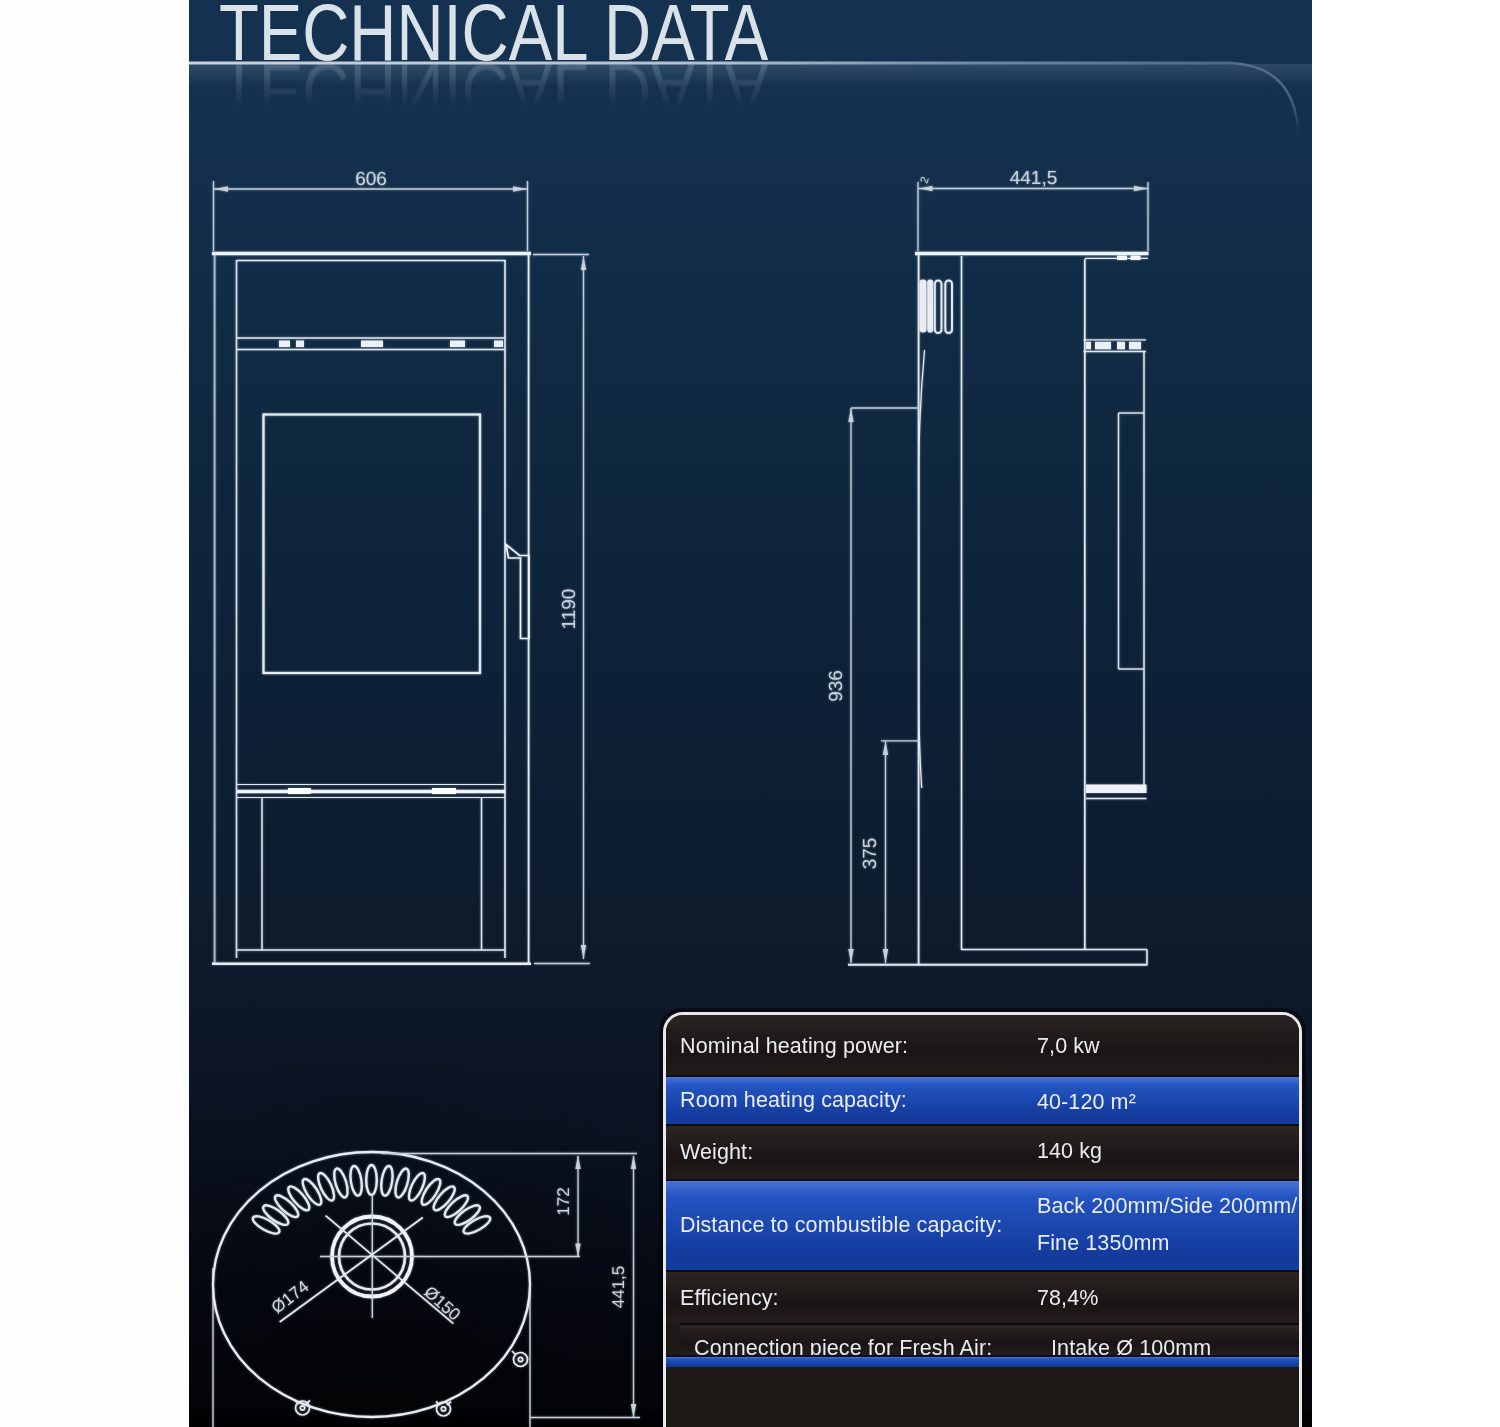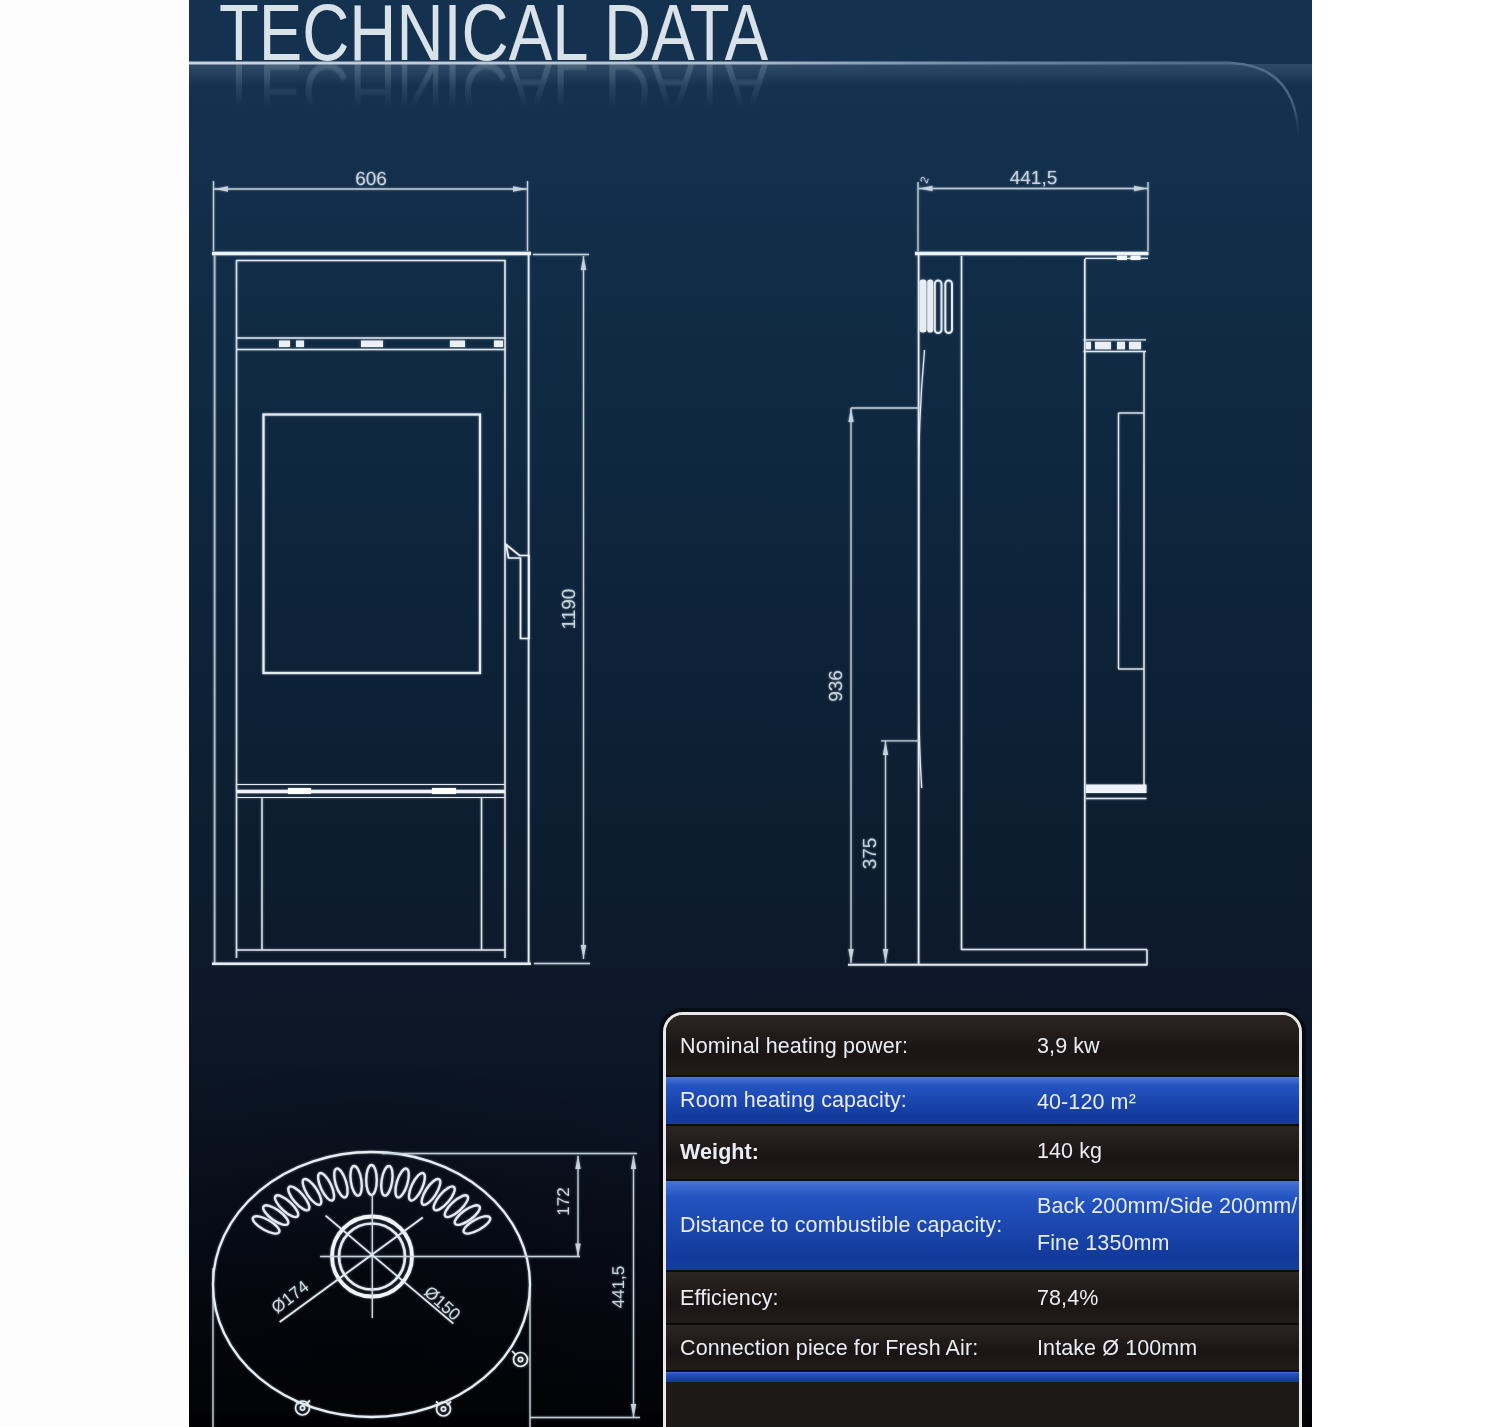--- a/index.html
+++ b/index.html
@@ -288,45 +288,45 @@
         <line x1="530" y1="1417.5" x2="640" y2="1417.5"></line>
         <text x="0" y="0" fill="#ccd7e0" stroke="none" font-size="17" text-anchor="middle" transform="translate(624,1287) rotate(-90)">441,5</text>
       </g>
     </g>
   </svg>
 
   <div id="tbl">
 
     <div class="row rdark" style="height:60px;border-top:none;">
         <span class="lab" style="top:19px;">Nominal heating power:</span>
-        <span class="val" style="top:19px;">3,9 kw</span>
+        <span class="val" style="top:19px;">7,0 kw</span>
       </div>
 
     <div class="row rblue" style="height:49px;">
         <span class="lab" style="top:11px;">Room heating capacity:</span>
         <span class="val" style="top:13px;">40-120 m²</span>
       </div>
 
     <div class="row rdark" style="height:55px;">
-        <span class="lab" style="top:14px;font-weight:bold;">Weight:</span>
+        <span class="lab" style="top:14px;">Weight:</span>
         <span class="val" style="top:13px;">140 kg</span>
       </div>
 
     <div class="row rblue" style="height:91px;">
         <span class="lab" style="top:32px;">Distance to combustible capacity:</span>
         <span class="val" style="top:13px;">Back 200mm/Side 200mm/</span>
         <span class="val" style="top:50px;">Fine 1350mm</span>
       </div>
 
     <div class="row rdark" style="height:53px;">
         <span class="lab" style="top:14px;">Efficiency:</span>
         <span class="val" style="top:14px;">78,4%</span>
       </div>
 
 
-    <div class="row rdark" style="height:47px;">
+    <div class="row rdark" style="height:32px;margin-left:14px;">
         <span class="lab" style="top:11px;">Connection piece for Fresh Air:</span>
         <span class="val" style="top:11px;">Intake Ø 100mm</span>
       </div>
 
     <div class="row rblue" style="height:12px;"></div>
   </div>
 </div>
 
 </body></html>

